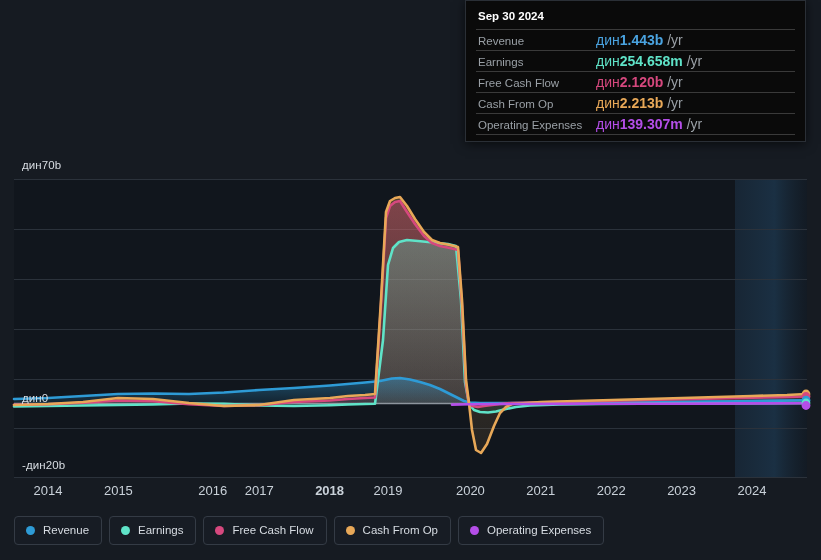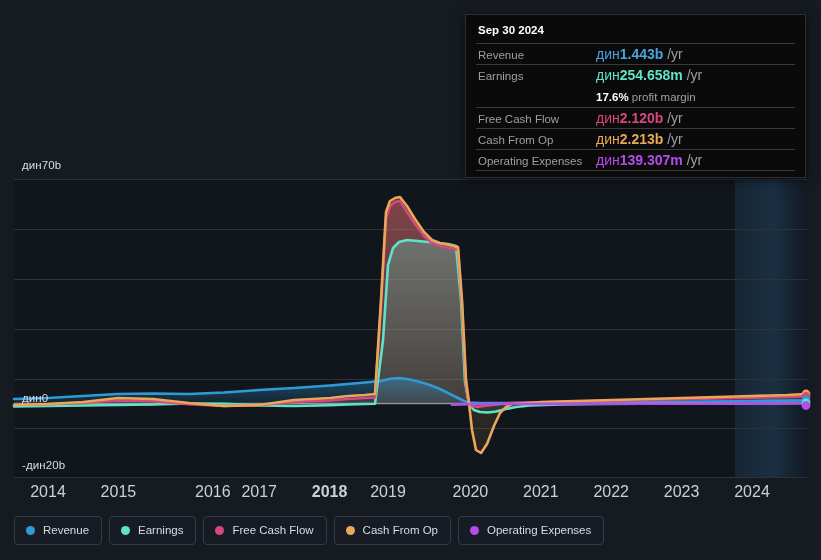--- a/index.html
+++ b/index.html
@@ -52,29 +52,29 @@
     position: absolute;
     left: 0;
     top: 483px;
     width: 821px;
     height: 18px;
   }
   .x-tick-label {
     position: absolute;
     transform: translateX(-50%);
     color: #c9d1d9;
-    font-size: 16px;
+    font-size: 13px;
     white-space: nowrap;
   }
 
   
   #tooltip {
     position: absolute;
     left: 465px;
-    top: 14px;
+    top: 0;
     width: 341px;
     background: #0a0a0a;
     border: 1px solid #2a2f36;
     padding: 8px 10px 4px 10px;
     box-sizing: border-box;
     box-shadow: 0 2px 10px rgba(0,0,0,0.6);
   }
   #tooltip-date {
     color: #ffffff;
     font-size: 11.5px;
@@ -285,24 +285,20 @@
     <div id="tooltip-date">Sep 30 2024</div>
     <div id="tooltip-rows">
         <div class="tt-row">
           <div class="tt-label">Revenue</div>
           <div class="tt-value"><span class="tt-cur" style="color: rgb(74, 163, 224);">дин</span><span class="tt-num" style="color: rgb(74, 163, 224);">1.443b</span><span class="tt-unit"> /yr</span></div>
         </div>
         <div class="tt-row">
           <div class="tt-label">Earnings</div>
           <div class="tt-value"><span class="tt-cur" style="color: rgb(95, 227, 200);">дин</span><span class="tt-num" style="color: rgb(95, 227, 200);">254.658m</span><span class="tt-unit"> /yr</span></div>
         </div>
-        <div class="tt-row no-rule">
-          <div class="tt-label"></div>
-          <div><span class="tt-margin-num">17.6%</span><span class="tt-margin-text"> profit margin</span></div>
-        </div>
         <div class="tt-row">
           <div class="tt-label">Free Cash Flow</div>
           <div class="tt-value"><span class="tt-cur" style="color: rgb(214, 72, 126);">дин</span><span class="tt-num" style="color: rgb(214, 72, 126);">2.120b</span><span class="tt-unit"> /yr</span></div>
         </div>
         <div class="tt-row">
           <div class="tt-label">Cash From Op</div>
           <div class="tt-value"><span class="tt-cur" style="color: rgb(232, 168, 88);">дин</span><span class="tt-num" style="color: rgb(232, 168, 88);">2.213b</span><span class="tt-unit"> /yr</span></div>
         </div>
         <div class="tt-row">
           <div class="tt-label">Operating Expenses</div>

